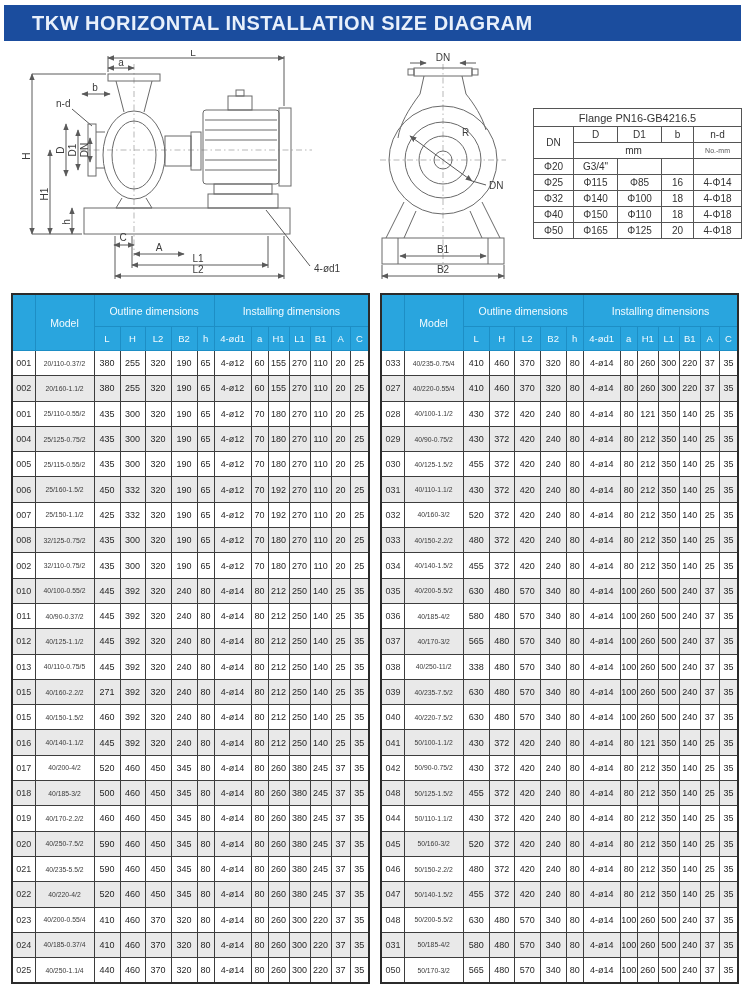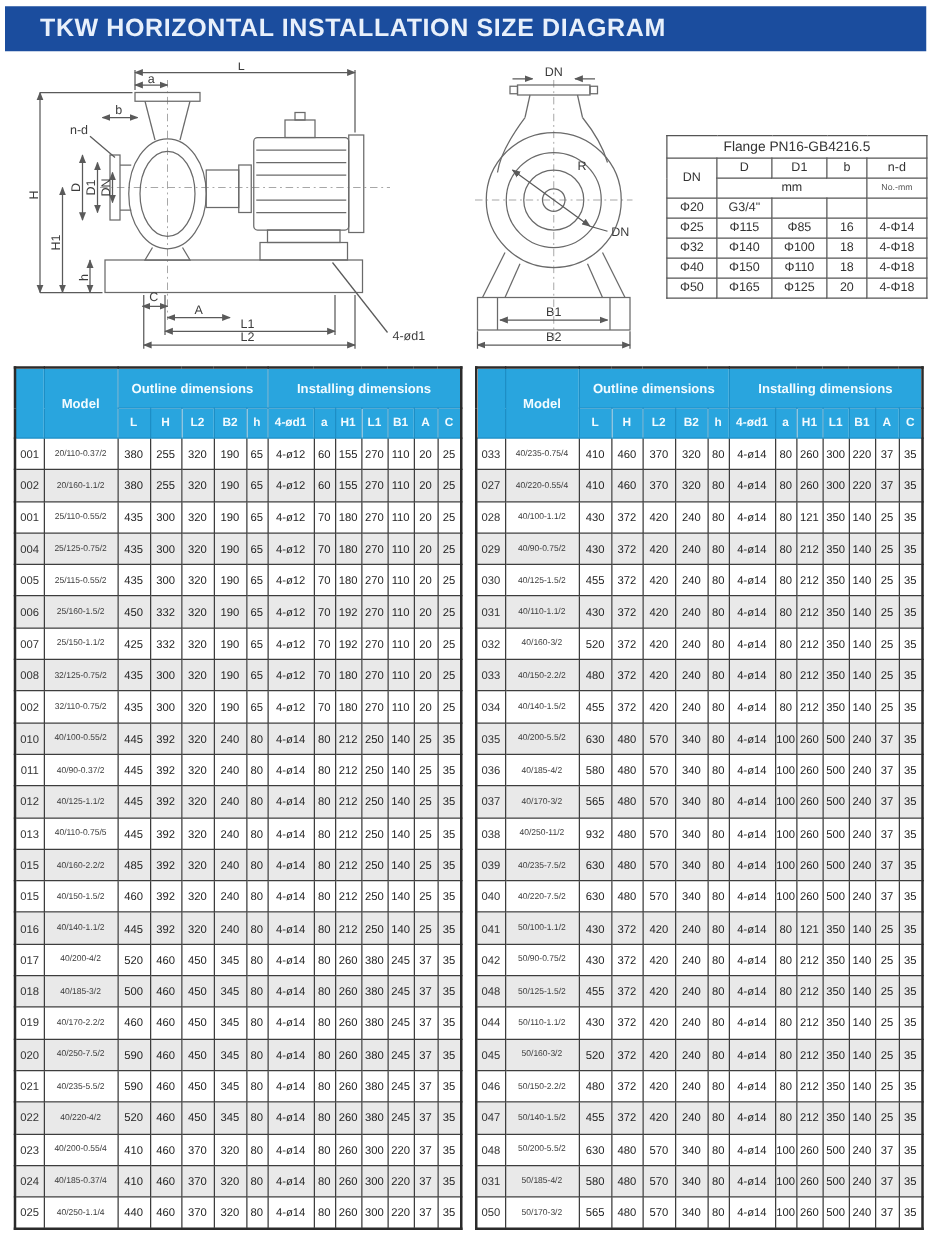--- a/index.html
+++ b/index.html
@@ -39,21 +39,21 @@
   .tables { position:absolute; top:293px; left:11px; width:724px; display:flex; gap:10px; }
   table.spec {
     border-collapse:collapse; table-layout:fixed; width:357px;
     border:2px solid #2b2b2b;
   }
   table.spec th, table.spec td {
     border:1px solid #3d3d3d; text-align:center; padding:0;
     white-space:nowrap; overflow:hidden;
   }
   table.spec thead th {
-    background:#29a5de; color:#f2fbff; border-color:#1d8ec5; font-weight:bold;
+    background:#29a5de; color:#f2fbff; border-color:#1d8ec5; font-weight:normal;
   }
   table.spec thead tr.grp th { height:31px; font-size:10.5px; }
   table.spec thead tr.sub th { height:23px; font-size:9.5px; }
   table.spec tbody tr { height:25.3px; }
   table.spec tbody tr:nth-child(even) td { background:#e9e9e9; }
   table.spec tbody td { font-size:9px; color:#1f1f1f; background:#fff; }
   table.spec tbody td:first-child { font-size:9px; color:#333; }
   table.spec tbody td:nth-child(2) { font-size:6.8px; color:#3a3a3a; }
 </style>
 </head>
@@ -515,21 +515,21 @@
           <td>80</td>
           <td>212</td>
           <td>250</td>
           <td>140</td>
           <td>25</td>
           <td>35</td>
         </tr>
         <tr>
           <td>015</td>
           <td>40/160-2.2/2</td>
-          <td>485</td>
+          <td>271</td>
           <td>392</td>
           <td>320</td>
           <td>240</td>
           <td>80</td>
           <td>4-ø14</td>
           <td>80</td>
           <td>212</td>
           <td>250</td>
           <td>140</td>
           <td>25</td>
@@ -942,21 +942,21 @@
           <td>100</td>
           <td>260</td>
           <td>500</td>
           <td>240</td>
           <td>37</td>
           <td>35</td>
         </tr>
         <tr>
           <td>038</td>
           <td>40/250-11/2</td>
-          <td>932</td>
+          <td>338</td>
           <td>480</td>
           <td>570</td>
           <td>340</td>
           <td>80</td>
           <td>4-ø14</td>
           <td>100</td>
           <td>260</td>
           <td>500</td>
           <td>240</td>
           <td>37</td>

